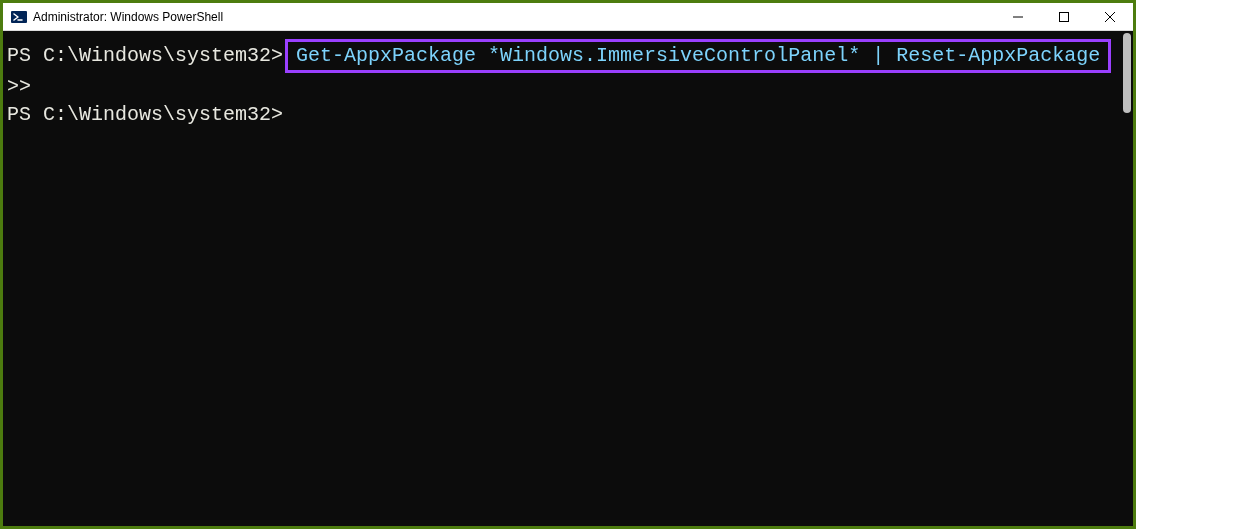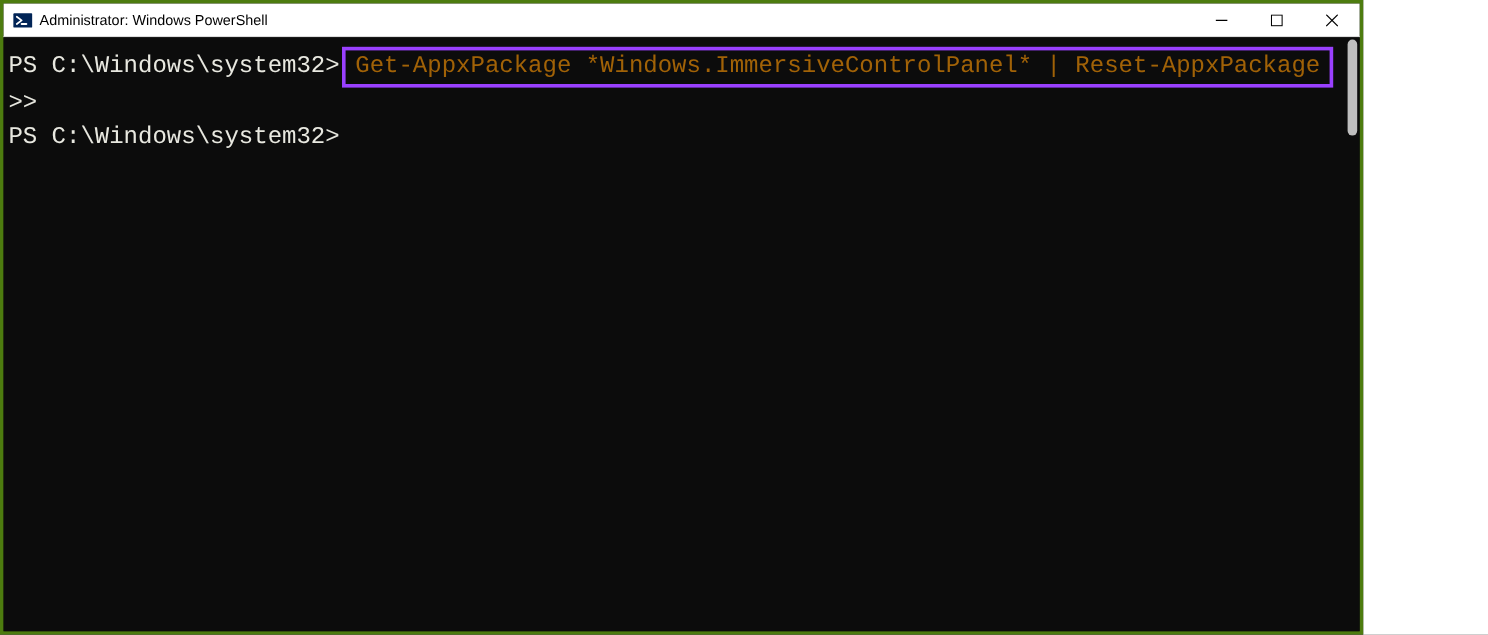--- a/index.html
+++ b/index.html
@@ -66,21 +66,21 @@
       white-space: pre;
     }
     .prompt { color: #e8e8e0; }
     .cmd-box {
       display: inline-block;
       border: 3px solid #9A40FF;
       padding: 0 8px 0 8px;
       vertical-align: baseline;
       margin-left: 2px;
     }
-    .cmd-text { color: #a16207; }
+    .cmd-text { color: #7dd3fc; }
     .scrollbar {
       position: absolute;
       right: 0;
       top: 0;
       width: 12px;
       height: 100%;
       background: transparent;
     }
     .scrollbar-thumb {
       position: absolute;

